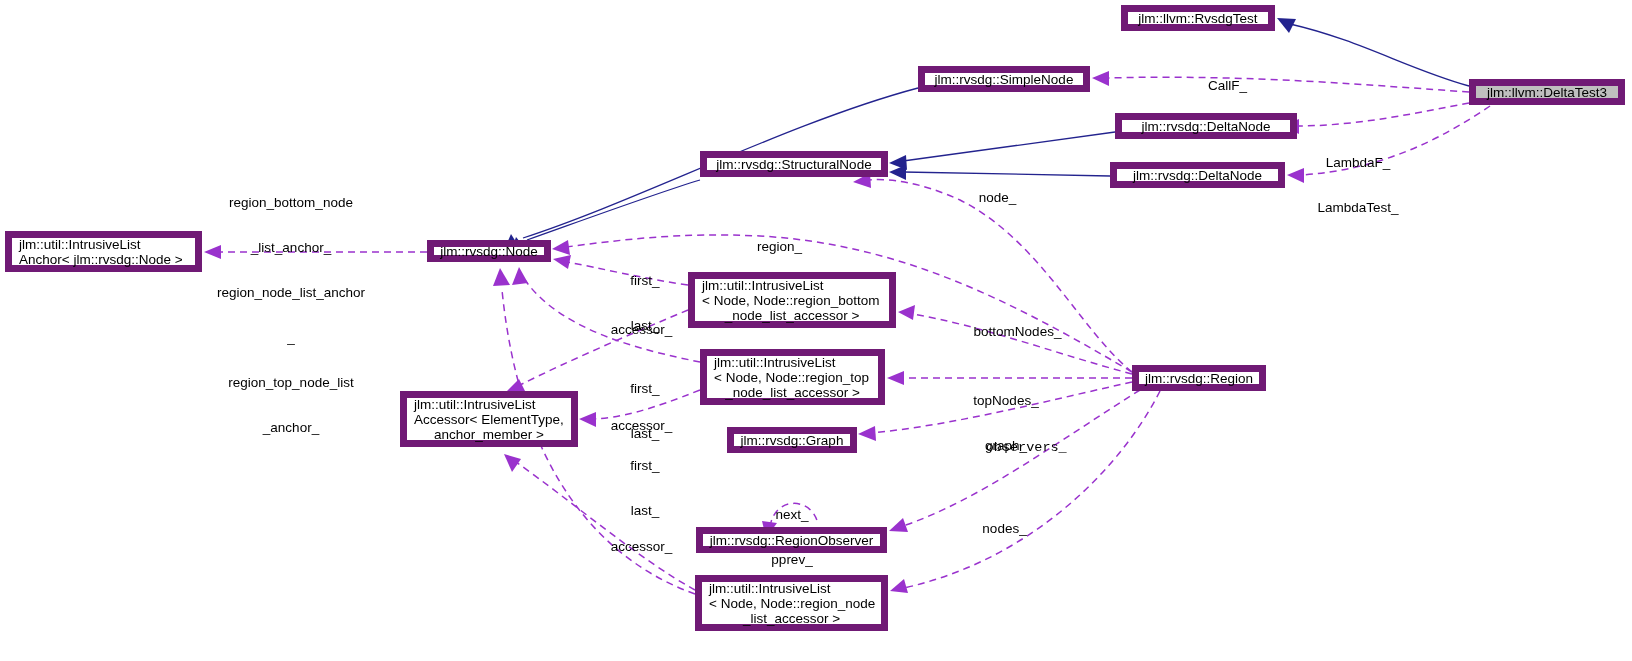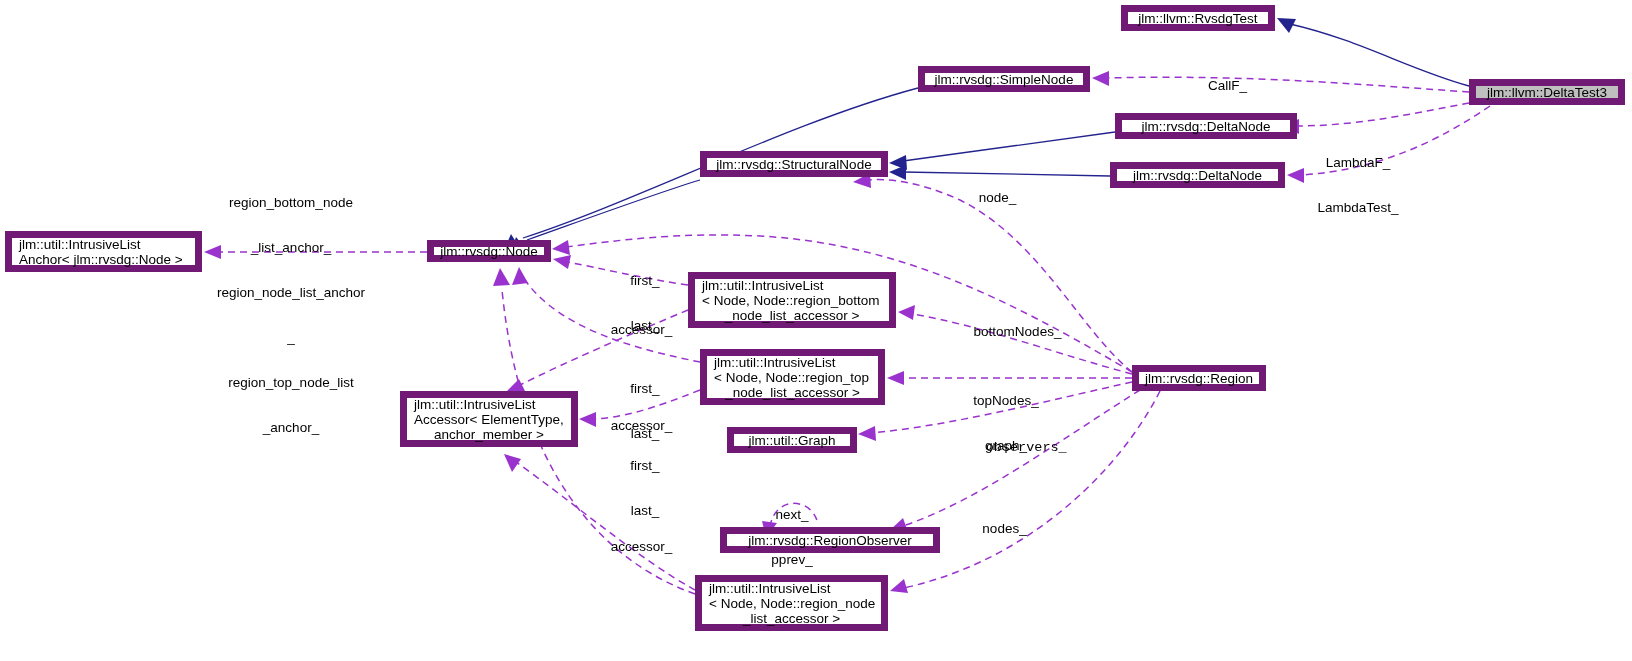--- a/index.html
+++ b/index.html
@@ -242,24 +242,24 @@
     <span class="node-line">jlm::rvsdg::Region</span>
   </div>
 
   <div class="node-box" style="left:400px;top:391px;width:178px;height:56px;">
     <span class="node-line" style="align-self:flex-start;padding-left:7px;">jlm::util::IntrusiveList</span>
     <span class="node-line" style="align-self:flex-start;padding-left:7px;">Accessor&lt; ElementType,</span>
     <span class="node-line">anchor_member &gt;</span>
   </div>
 
   <div class="node-box" style="left:727px;top:427px;width:130px;height:26px;">
-    <span class="node-line">jlm::util::Graph</span>
-  </div>
-
-  <div class="node-box" style="left:720px;top:527px;width:220px;height:26px;">
+    <span class="node-line">jlm::rvsdg::Graph</span>
+  </div>
+
+  <div class="node-box" style="left:696px;top:527px;width:191px;height:26px;">
     <span class="node-line">jlm::rvsdg::RegionObserver</span>
   </div>
 
   <div class="node-box" style="left:695px;top:575px;width:193px;height:56px;">
     <span class="node-line" style="align-self:flex-start;padding-left:7px;">jlm::util::IntrusiveList</span>
     <span class="node-line" style="align-self:flex-start;padding-left:7px;">&lt; Node, Node::region_node</span>
     <span class="node-line">_list_accessor &gt;</span>
   </div>
 
   <div class="edge-label" style="left:1155px;top:63px;width:130px;">
@@ -278,20 +278,23 @@
 
   <div class="edge-label" style="left:196px;top:165px;width:190px;">
     <div>region_bottom_node</div>
     <div>_list_anchor_</div>
     <div>region_node_list_anchor</div>
     <div>_</div>
     <div>region_top_node_list</div>
     <div>_anchor_</div>
   </div>
 
+  <div class="edge-label" style="left:722px;top:224px;width:100px;">
+    <span>region_</span>
+  </div>
 
   <div class="edge-label" style="left:612px;top:243px;width:66px;">
     <div>first_</div>
     <div>last_</div>
   </div>
 
   <div class="edge-label" style="left:582px;top:307px;width:104px;">
     <span>accessor_</span>
   </div>
 

